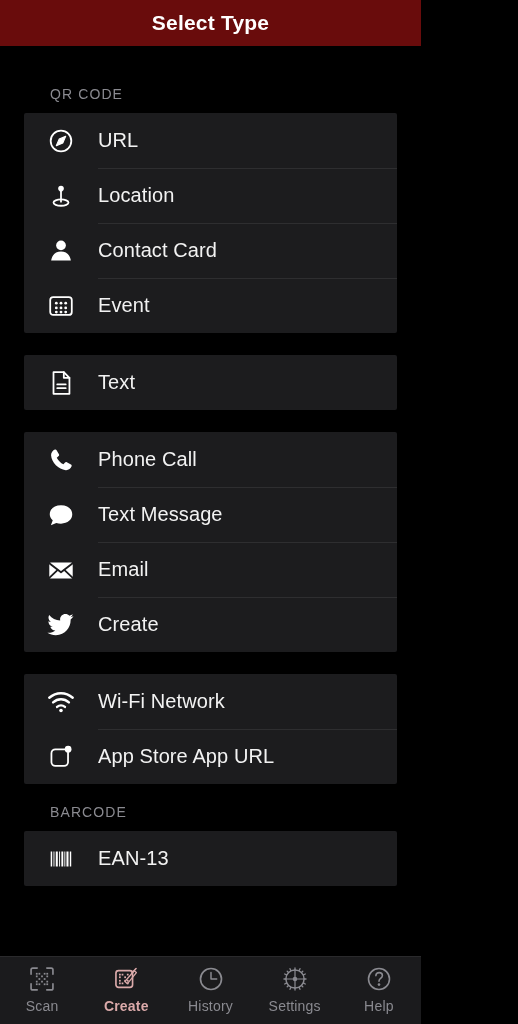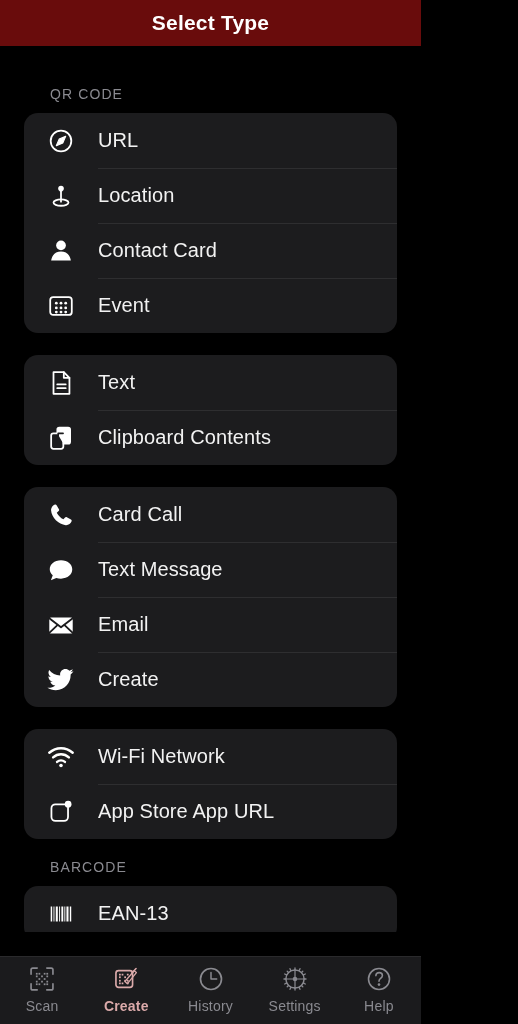--- a/index.html
+++ b/index.html
@@ -49,21 +49,21 @@
     color: #8a8a90;
     font-size: 14px;
     letter-spacing: 1.1px;
     text-transform: uppercase;
     padding: 20px 0 11px 26px;
   }
   .section-header.first { padding-top: 40px; }
 
   .card {
     background: #1c1c1e;
-    border-radius: 14px;
+    border-radius: 2px;
     overflow: hidden;
   }
   .card + .card { margin-top: 22px; }
 
   .row {
     height: 55px;
     display: flex;
     align-items: center;
     position: relative;
     cursor: pointer;
@@ -185,39 +185,29 @@
           <div class="row-icon">
             <svg width="30" height="30" viewBox="0 0 32 32" fill="none" stroke="currentColor" stroke-width="1.9" stroke-linecap="round" stroke-linejoin="round">
               <path d="M8 4.5 L19 4.5 L25 10.5 L25 27.5 L8 27.5 Z"></path>
               <path d="M19 4.5 L19 10.5 L25 10.5"></path>
               <path d="M12 17.5 L21 17.5"></path>
               <path d="M12 21.5 L21 21.5"></path>
             </svg>
           </div>
           <div class="row-label">Text</div>
         </div>
-        <div class="row">
-          <div class="row-icon">
-            <svg width="30" height="30" viewBox="0 0 32 32" fill="none" stroke="currentColor" stroke-width="1.9" stroke-linecap="round" stroke-linejoin="round">
-              <rect x="5.5" y="11" width="13" height="16.5" rx="2.4"></rect>
-              <path d="M12 11 L12 7 C12 5.7 12.9 4.8 14.2 4.8 L23.6 4.8 C24.9 4.8 25.8 5.7 25.8 7 L25.8 20 C25.8 21.3 24.9 22.2 23.6 22.2 L18.5 22.2" fill="currentColor" stroke="currentColor" stroke-width="1.7"></path>
-              <path d="M13 16 L13 11 L18.2 11" stroke="#1c1c1e" stroke-width="1.8" fill="none"></path>
-            </svg>
-          </div>
-          <div class="row-label">Clipboard Contents</div>
-        </div>
       </div>
       <div class="card">
         <div class="row">
           <div class="row-icon">
             <svg width="30" height="30" viewBox="0 0 32 32" fill="none" stroke="currentColor" stroke-width="1.9" stroke-linecap="round" stroke-linejoin="round">
               <path d="M9.5 4.8 C7.4 5.6 5.2 8.2 5.4 11 C5.9 18.8 13.4 26.2 21.1 26.8 C23.9 27 26.5 24.8 27.3 22.7 C27.6 21.9 27.3 21.2 26.6 20.8 L22.2 18.3 C21.5 17.9 20.8 18 20.3 18.6 L18.6 20.6 C15.6 19.1 13 16.5 11.5 13.5 L13.5 11.8 C14.1 11.3 14.2 10.6 13.8 9.9 L11.3 5.5 C10.9 4.8 10.2 4.5 9.5 4.8 Z" fill="currentColor" stroke="none"></path>
             </svg>
           </div>
-          <div class="row-label">Card Call</div>
+          <div class="row-label">Phone Call</div>
         </div>
         <div class="row">
           <div class="row-icon">
             <svg width="30" height="30" viewBox="0 0 32 32" fill="none" stroke="currentColor" stroke-width="1.9" stroke-linecap="round" stroke-linejoin="round">
               <path d="M16 5.5 C23.2 5.5 28 9.8 28 15.3 C28 20.8 23.2 25.2 16 25.2 C14.2 25.2 12.5 24.9 11 24.4 L5.2 27 L7.2 21.6 C5.2 19.9 4 17.7 4 15.3 C4 9.8 8.8 5.5 16 5.5 Z" fill="currentColor" stroke="none"></path>
             </svg>
           </div>
           <div class="row-label">Text Message</div>
         </div>
         <div class="row">

